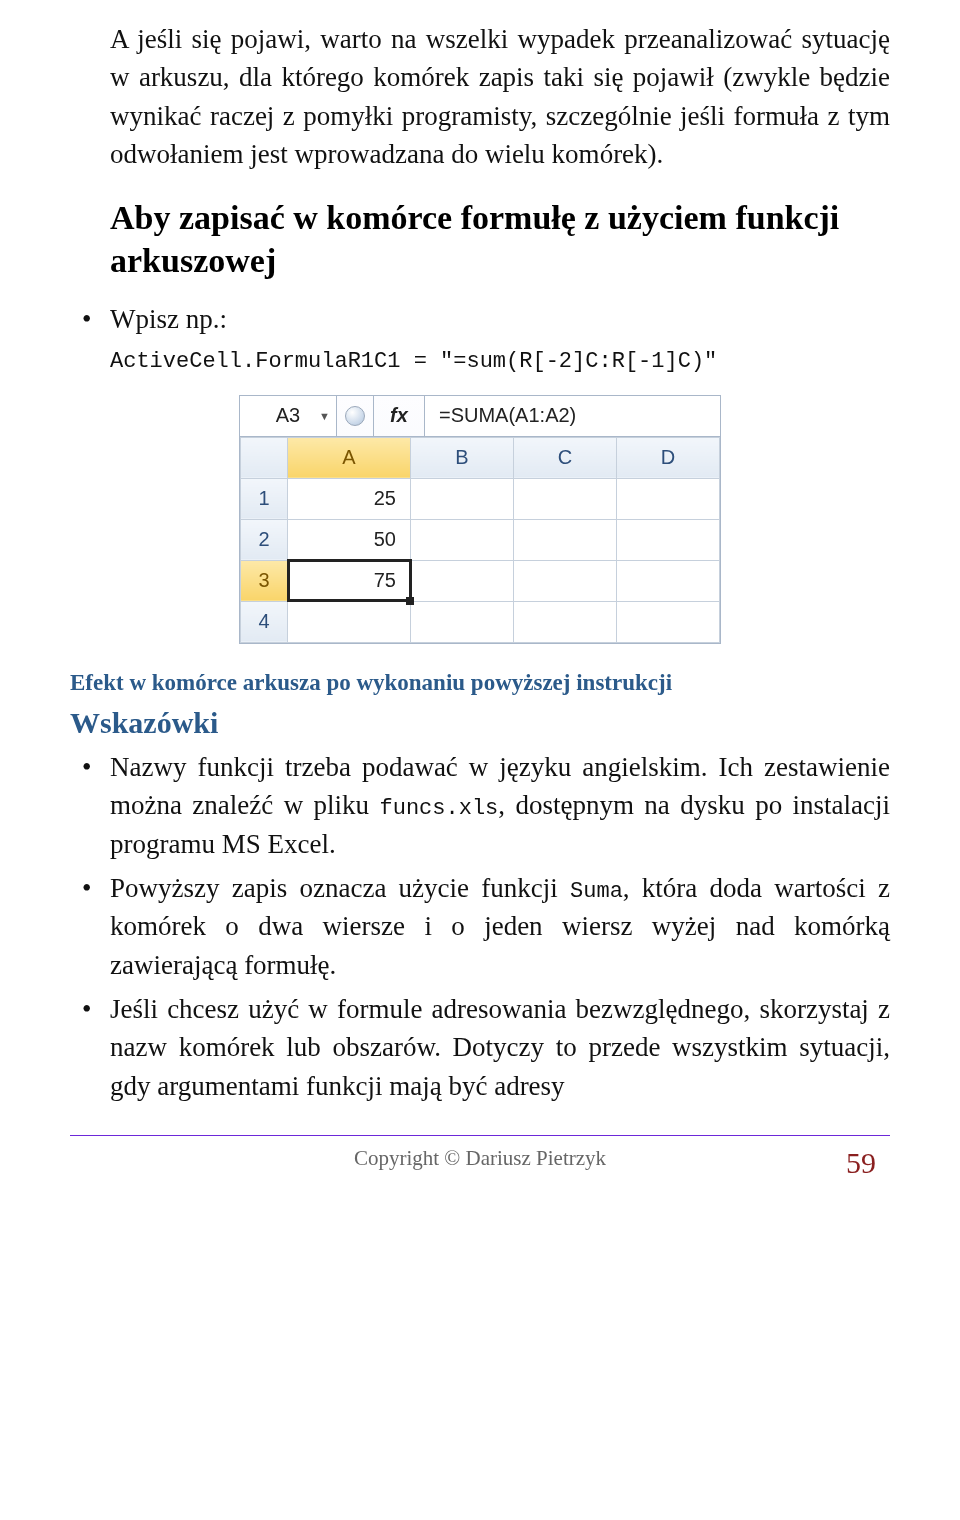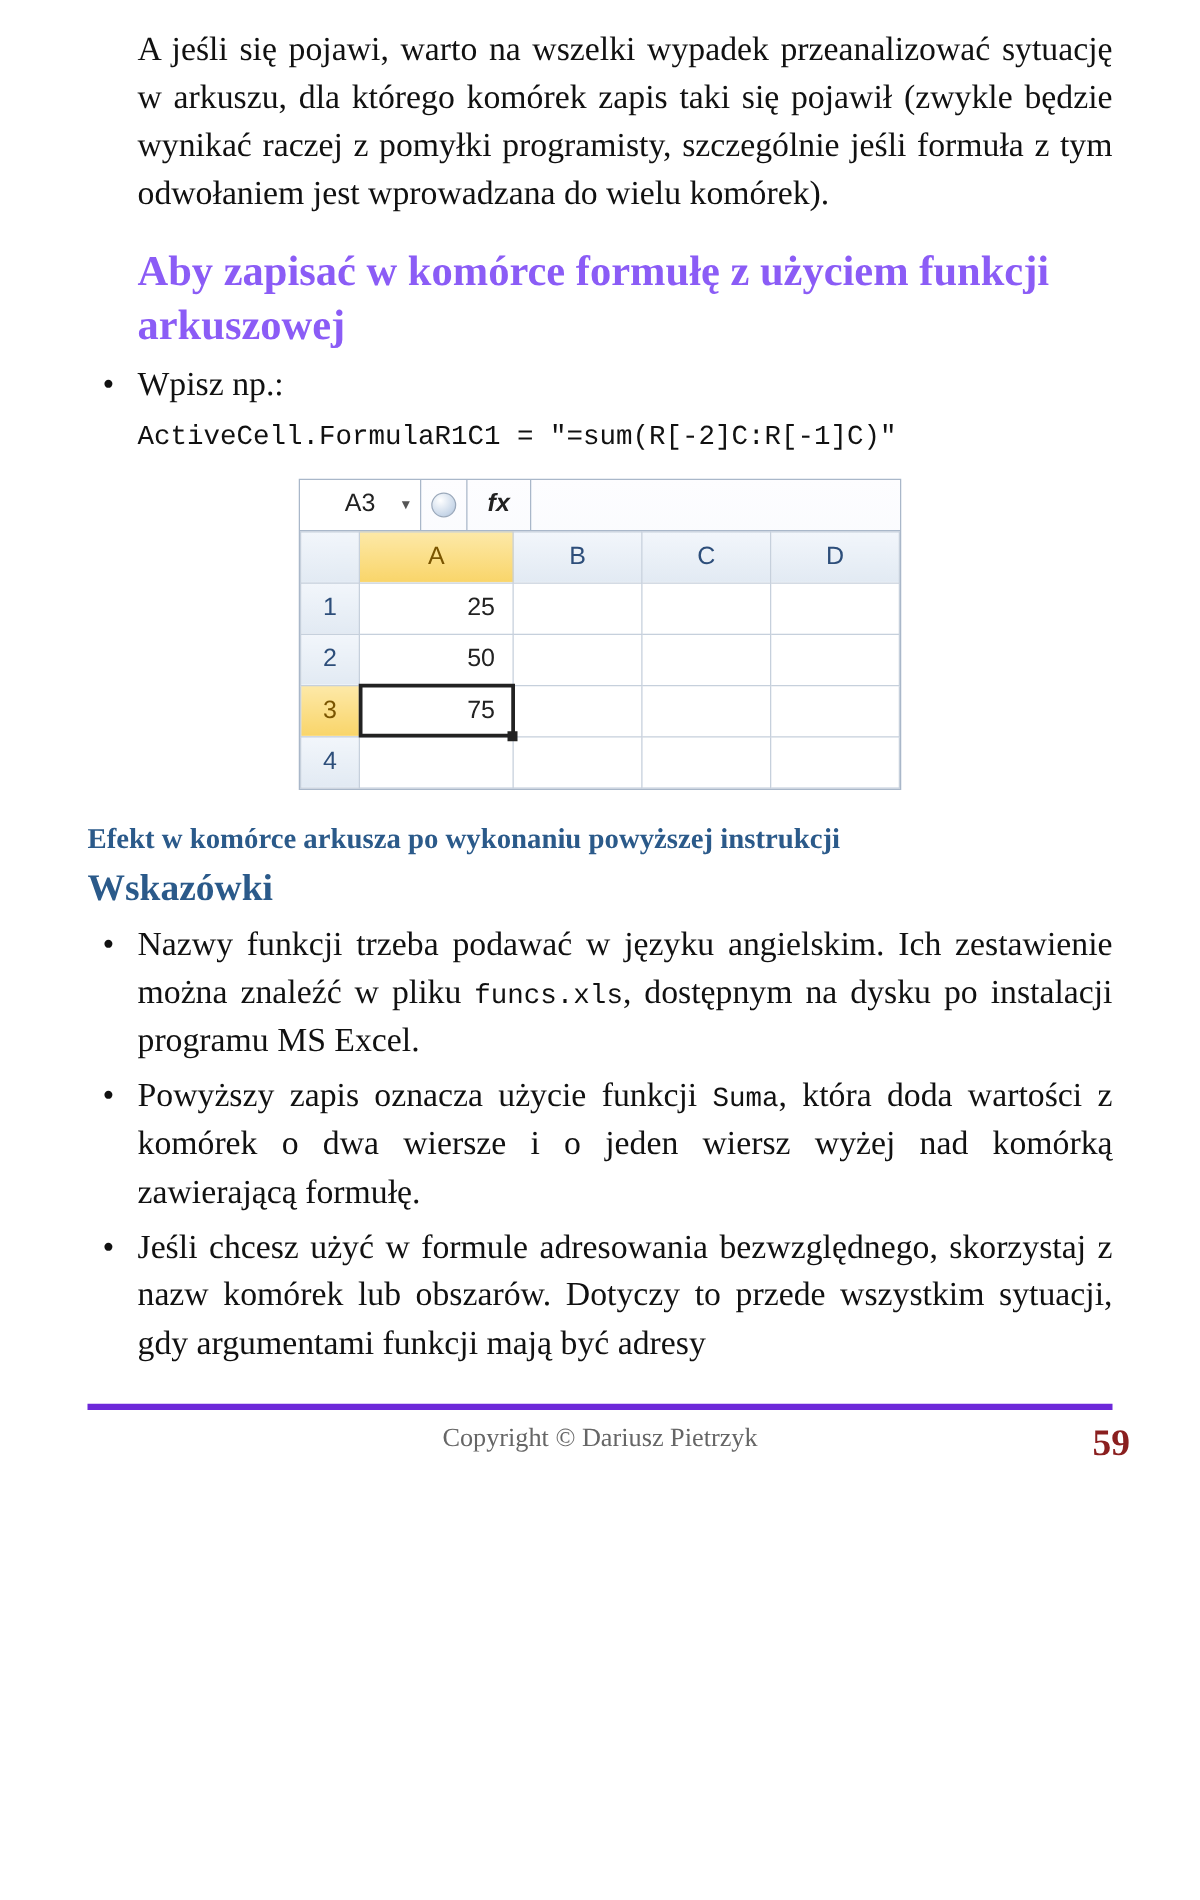--- a/index.html
+++ b/index.html
@@ -30,22 +30,22 @@
     text-align: justify;
     margin: 0 0 24px 0;
   }
   .indent-block {
     margin-left: 40px;
   }
   .instruction-heading {
     font-family: Georgia, serif;
     font-size: 34px;
     font-weight: bold;
-    color: #8b5cf6;
-    margin: 10px 0 6px 0;
+    color: #000000;
+    margin: 10px 0 18px 0;
     line-height: 1.25;
   }
   ul.bullets {
     list-style: none;
     padding: 0;
     margin: 0 0 18px 0;
   }
   ul.bullets > li {
     position: relative;
     padding-left: 40px;
@@ -181,37 +181,37 @@
     margin: 8px 0 10px 0;
   }
   .subheading {
     font-family: Georgia, serif;
     font-weight: bold;
     color: #2b5a8a;
     font-size: 30px;
     margin: 0 0 8px 0;
   }
   .footer-rule {
-    border-top: 5px solid #6d28d9;
+    border-top: 1px solid #6d28d9;
     margin-top: 30px;
     padding-top: 10px;
     display: flex;
     justify-content: center;
     align-items: baseline;
     gap: 16px;
   }
   .footer-copy {
     font-size: 21px;
     color: #666;
   }
   .footer-page {
     position: absolute;
-    right: 56px;
+    right: 84px;
     font-size: 30px;
-    font-weight: bold;
+    font-weight: normal;
     color: #8a1f1f;
   }
 </style>
 </head>
 <body>
 
 <div class="page">
 
 
   <div class="indent-block">
@@ -231,20 +231,23 @@
     <div class="excel-box">
       <div class="fx-row">
         <div class="name-box">
           <span>A3</span>
           <span class="dd">▼</span>
         </div>
         <div class="round-btn">
             <div class="circle"></div>
           </div>
         <div class="fx-label">fx</div>
+        <div class="fx-input">
+          <span>=SUMA(A1:A2)</span>
+        </div>
       </div>
       <table class="sheet">
         <thead>
           <tr>
             <th class="rowhead"></th>
             <th class="colA active-col">A</th>
             <th class="colB">B</th>
             <th class="colC">C</th>
             <th class="colD">D</th>
           </tr>

